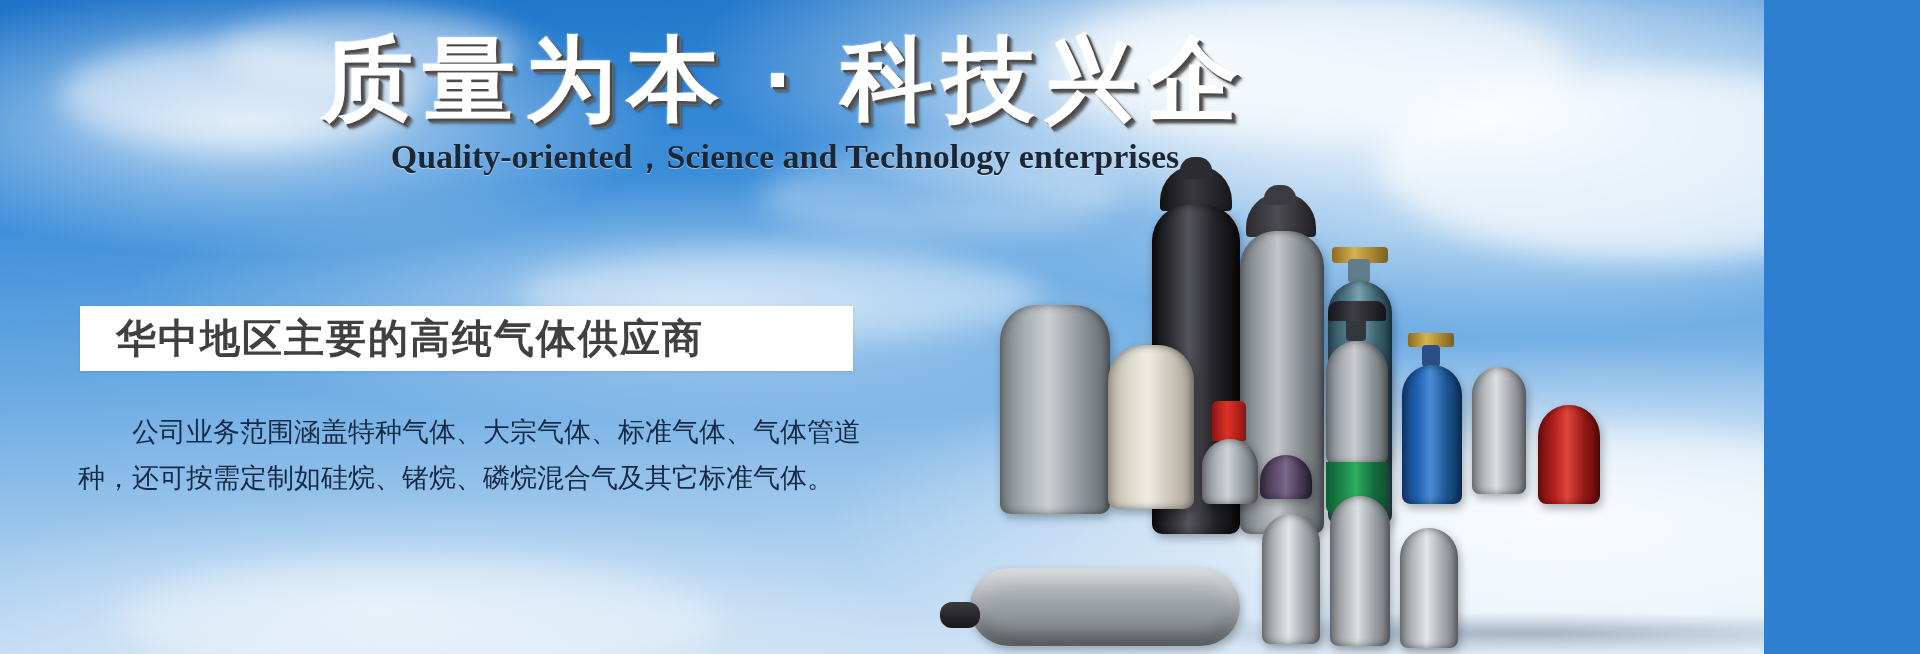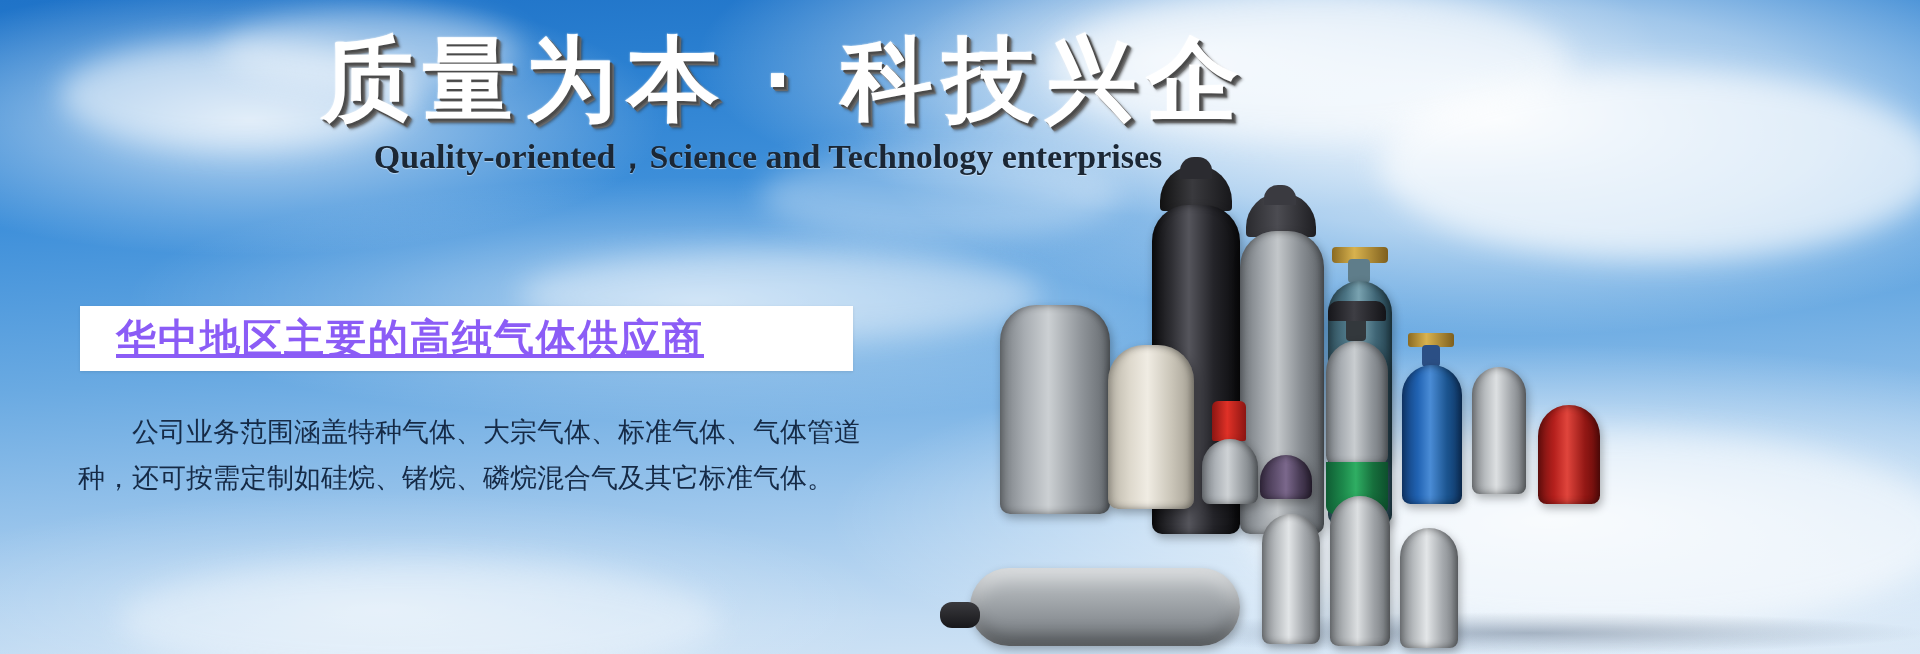--- a/index.html
+++ b/index.html
@@ -2,21 +2,21 @@
 <html lang="zh"><head>
 <meta charset="utf-8">
 <style>
   html,body{margin:0;padding:0;}
   body{
     width:1920px;height:654px;overflow:hidden;
     font-family:"Liberation Sans", sans-serif;
     background:#2f7fd0;
   }
   #banner{
-    position:relative;width:1920px;height:654px;overflow:hidden;
+    position:relative;width:1764px;height:654px;overflow:hidden;
     background:
       radial-gradient(ellipse 900px 300px at 1500px 120px, rgba(255,255,255,.90) 0%, rgba(255,255,255,.55) 38%, rgba(255,255,255,0) 72%),
       radial-gradient(ellipse 620px 200px at 1180px 60px, rgba(255,255,255,.80) 0%, rgba(255,255,255,.35) 45%, rgba(255,255,255,0) 78%),
       radial-gradient(ellipse 520px 170px at 250px 120px, rgba(255,255,255,.72) 0%, rgba(255,255,255,.28) 48%, rgba(255,255,255,0) 80%),
       radial-gradient(ellipse 700px 150px at 700px 300px, rgba(255,255,255,.55) 0%, rgba(255,255,255,.18) 50%, rgba(255,255,255,0) 82%),
       radial-gradient(ellipse 900px 220px at 1550px 520px, rgba(255,255,255,.85) 0%, rgba(255,255,255,.40) 45%, rgba(255,255,255,0) 80%),
       radial-gradient(ellipse 600px 140px at 380px 610px, rgba(255,255,255,.50) 0%, rgba(255,255,255,.14) 55%, rgba(255,255,255,0) 85%),
       linear-gradient(177deg,#1f73c8 0%,#2a7fd0 12%,#3f90da 30%,#6aaae2 52%,#9cc6ec 72%,#c3dcf3 88%,#d7e7f6 100%);
   }
 
@@ -39,39 +39,39 @@
     font-weight:bold;font-size:92px;letter-spacing:10px;
     color:#ffffff;white-space:nowrap;
     text-shadow:
       2px 2px 0 #4a4a4a,
       3px 3px 0 #5a5a5a,
       4px 4px 1px #6b6b6b,
       5px 5px 3px rgba(40,40,40,.55),
       0 0 2px rgba(255,255,255,.9);
   }
   #subtitle{
-    position:absolute;left:298px;top:134px;width:940px;
+    position:absolute;left:315px;top:134px;width:940px;
     text-align:center;
     font-family:"Liberation Serif", serif;
     font-size:34px;font-weight:bold;color:#1b2735;white-space:nowrap;
     text-shadow:0 1px 1px rgba(255,255,255,.45);
   }
 
   
   #callout{
     position:absolute;left:80px;top:306px;width:773px;height:65px;
     background:#ffffff;
     display:flex;align-items:center;
     box-shadow:0 1px 3px rgba(0,0,0,.10);
   }
   #callout-text{
     margin-left:36px;
     font-family:"Liberation Sans", sans-serif;
     font-weight:bold;font-size:40px;letter-spacing:2px;
-    color:#8b5cf6;white-space:nowrap;text-decoration:underline;
+    color:#404040;white-space:nowrap;
   }
 
   
   #paragraph{
     position:absolute;left:78px;top:409px;width:790px;
     font-family:"Liberation Serif", serif;
     font-size:27px;line-height:46px;color:#152a46;
   }
   #paragraph .ln{display:block;white-space:nowrap;}
   #paragraph .ln.first{text-indent:54px;}

